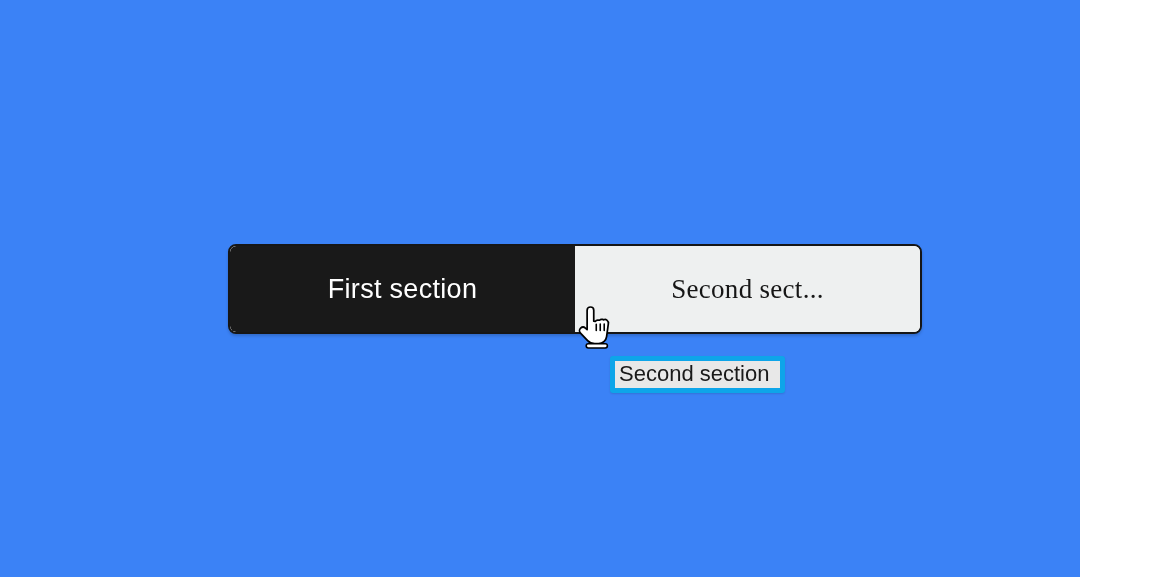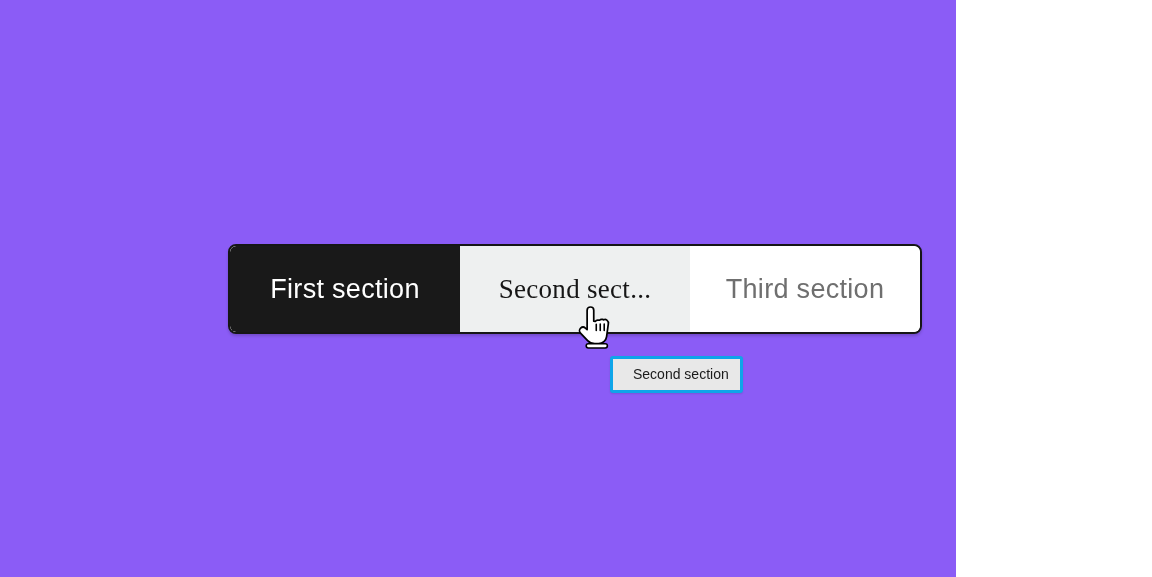--- a/index.html
+++ b/index.html
@@ -1,23 +1,23 @@
 <!DOCTYPE html>
 <html><head>
 <meta charset="utf-8">
 <style>
   * { margin: 0; padding: 0; box-sizing: border-box; }
   html, body { width: 1152px; height: 577px; background: #ffffff; }
   body { font-family: "Liberation Sans", sans-serif; }
 
   .stage {
     position: relative;
-    width: 956px;
+    width: 1080px;
     height: 577px;
-    background: #8b5cf6;
+    background: #3b82f6;
     overflow: hidden;
   }
 
   .segmented-control {
     position: absolute;
     left: 228px;
     top: 244px;
     width: 694px;
     height: 90px;
     display: flex;
@@ -63,26 +63,26 @@
     border-radius: 0 6px 6px 0;
   }
 
   .tooltip {
     position: absolute;
     left: 610px;
     top: 356px;
     height: 37px;
     display: inline-flex;
     align-items: center;
-    padding: 0 11px 2px 20px;
+    padding: 0 11px 2px 4px;
     background: #e8e8e8;
-    border: 3px solid #0ea5e9;
+    border: 5px solid #0ea5e9;
     border-radius: 3px;
     color: #1a1a1a;
-    font-size: 14px;
+    font-size: 22px;
     font-weight: 400;
     white-space: nowrap;
     box-shadow: 0 1px 2px rgba(0, 0, 0, 0.12);
   }
 
   .cursor-icon {
     position: absolute;
     left: 576px;
     top: 305px;
     width: 40px;
@@ -91,21 +91,20 @@
   }
 </style>
 </head>
 <body>
 
 <div class="stage">
 
   <div class="segmented-control">
     <button class="segment seg-first">First section</button>
     <button class="segment seg-second" title="Second section">Second sect...</button>
-    <button class="segment seg-third">Third section</button>
   </div>
 
   <div class="tooltip">Second section</div>
 
   <svg class="cursor-icon" viewBox="0 0 30 40" xmlns="http://www.w3.org/2000/svg">
     <path d="M10.8 1.5
              C12.2 1.5 13.3 2.6 13.3 4
              L13.3 12.2
              L14.4 12.4
              C14.9 11.7 15.7 11.3 16.6 11.4

